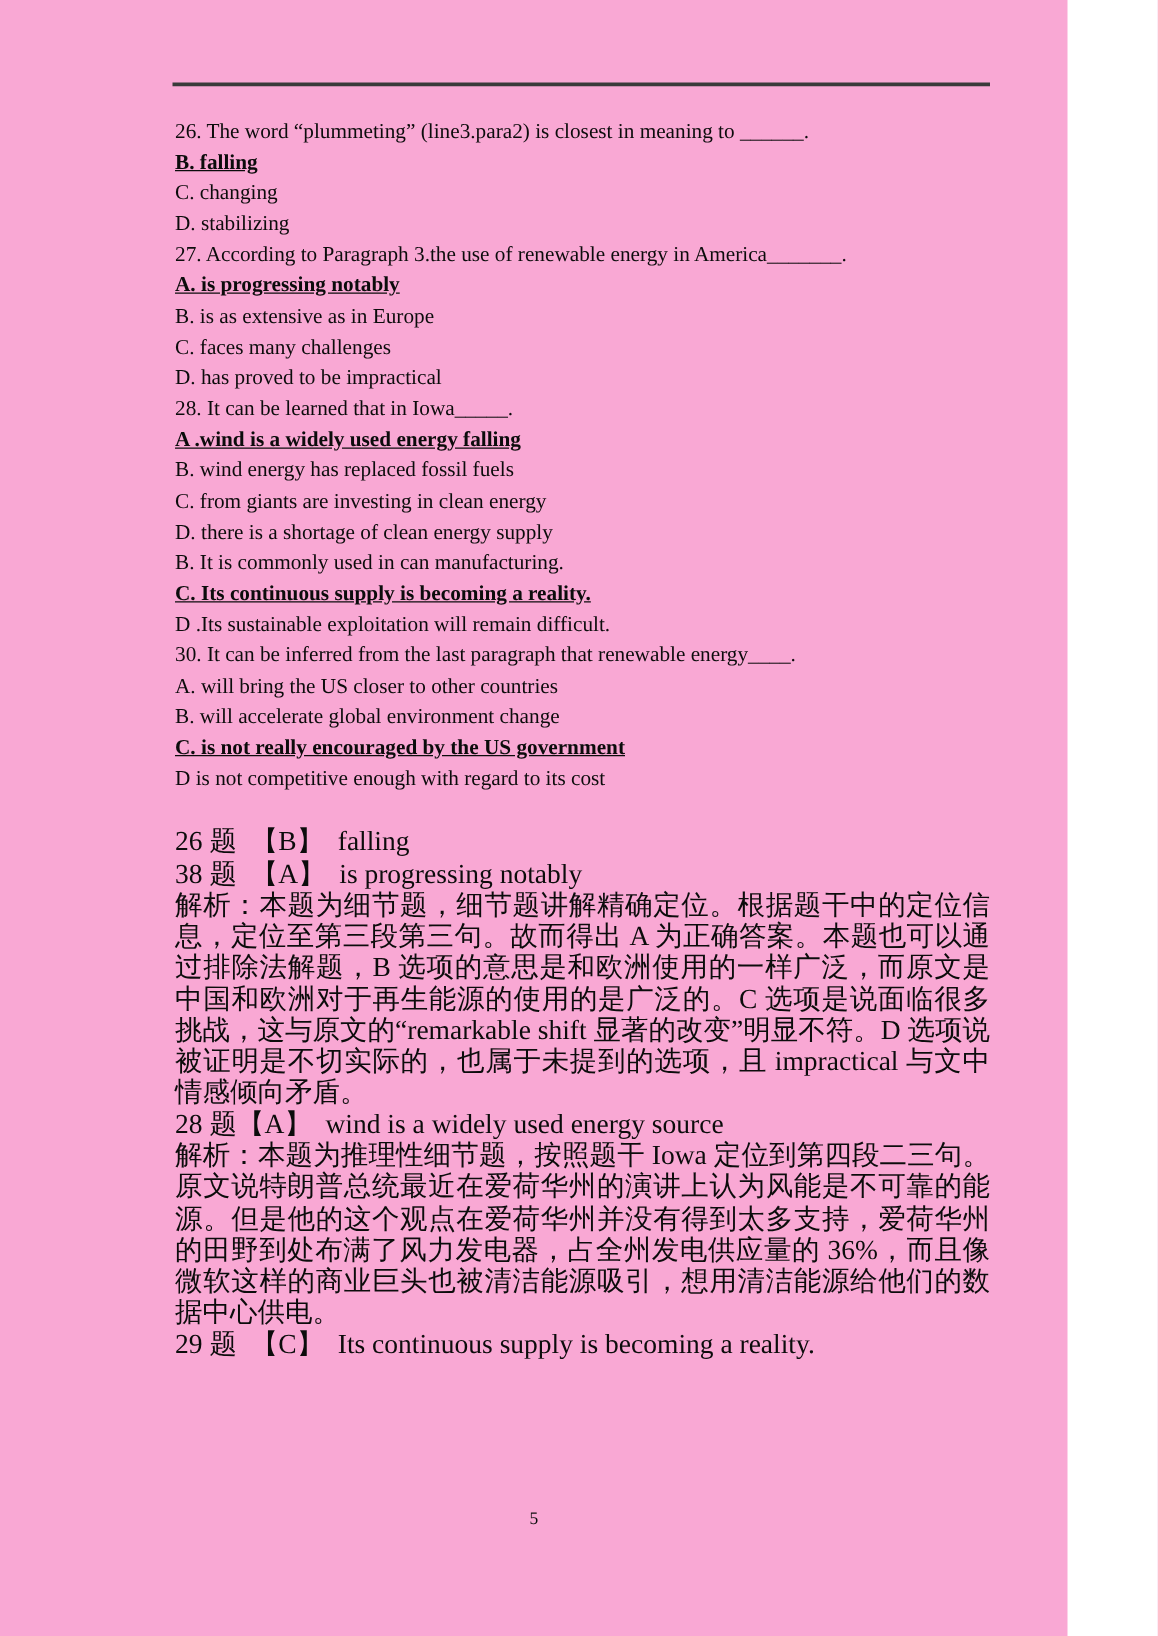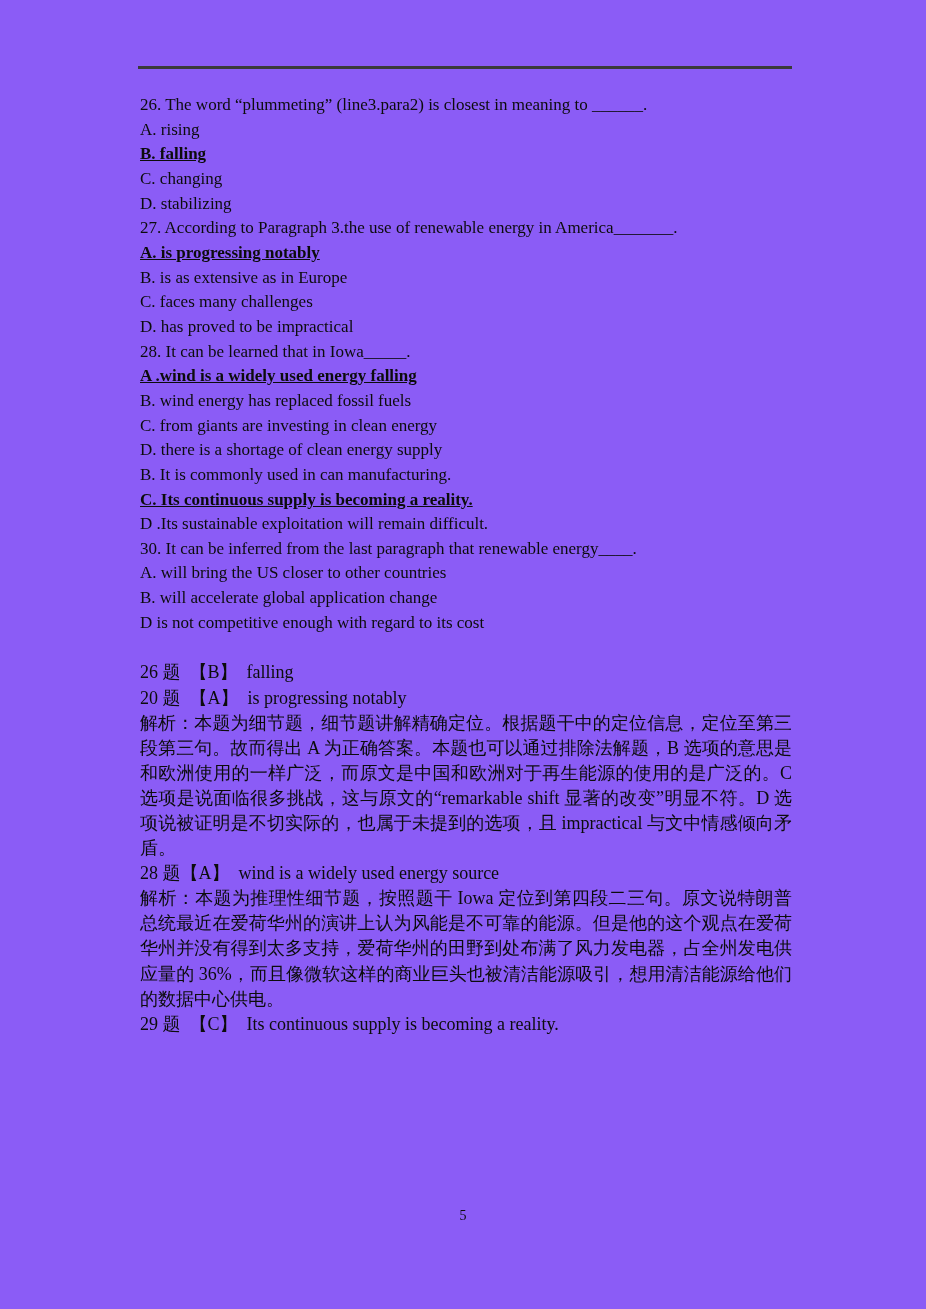--- a/index.html
+++ b/index.html
@@ -2,23 +2,23 @@
 <html><head>
 <meta charset="utf-8">
 <style>
   html, body {
     margin: 0;
     padding: 0;
     background: #ffffff;
   }
   .page {
     position: relative;
-    width: 926px;
+    width: 854px;
     height: 1309px;
-    background: #8b5cf6;
+    background: #f9a8d4;
     overflow: hidden;
     font-family: "Liberation Serif", "DejaVu Serif", serif;
     color: #0c0c0c;
   }
   .top-rule {
     position: absolute;
     left: 138px;
     top: 66px;
     width: 654px;
     height: 3px;
@@ -36,21 +36,21 @@
     white-space: pre-wrap;
   }
   .questions .line.bold {
     font-weight: bold;
     text-decoration: underline;
   }
   .section-spacer {
     height: 25px;
   }
   .answers {
-    font-size: 18px;
+    font-size: 22px;
     line-height: 25.1px;
   }
   .answers .heading {
     white-space: pre-wrap;
   }
   .answers .analysis {
     text-align: justify;
   }
   .page-footer {
     position: absolute;
@@ -64,46 +64,46 @@
 </style>
 </head>
 <body>
 
 <div class="page">
   <div class="top-rule"></div>
 
   <div class="content">
     <div class="questions">
         <div class="line stem">26. The word “plummeting” (line3.para2) is closest in meaning to ______.</div>
-        <div class="line option">A. rising</div>
         <div class="line option bold">B. falling</div>
         <div class="line option">C. changing</div>
         <div class="line option">D. stabilizing</div>
         <div class="line stem">27. According to Paragraph 3.the use of renewable energy in America_______.</div>
         <div class="line option bold">A. is progressing notably</div>
         <div class="line option">B. is as extensive as in Europe</div>
         <div class="line option">C. faces many challenges</div>
         <div class="line option">D. has proved to be impractical</div>
         <div class="line stem">28. It can be learned that in Iowa_____.</div>
         <div class="line option bold">A .wind is a widely used energy falling</div>
         <div class="line option">B. wind energy has replaced fossil fuels</div>
         <div class="line option">C. from giants are investing in clean energy</div>
         <div class="line option">D. there is a shortage of clean energy supply</div>
         <div class="line option">B. It is commonly used in can manufacturing.</div>
         <div class="line option bold">C. Its continuous supply is becoming a reality.</div>
         <div class="line option">D .Its sustainable exploitation will remain difficult.</div>
         <div class="line stem">30. It can be inferred from the last paragraph that renewable energy____.</div>
         <div class="line option">A. will bring the US closer to other countries</div>
-        <div class="line option">B. will accelerate global application change</div>
+        <div class="line option">B. will accelerate global environment change</div>
+        <div class="line option bold">C. is not really encouraged by the US government</div>
         <div class="line option">D is not competitive enough with regard to its cost</div>
       </div>
     <div class="section-spacer"></div>
     <div class="answers">
         <div class="heading">26 题  【B】  falling</div>
-        <div class="heading">20 题  【A】  is progressing notably</div>
+        <div class="heading">38 题  【A】  is progressing notably</div>
         <div class="analysis">解析：本题为细节题，细节题讲解精确定位。根据题干中的定位信息，定位至第三段第三句。故而得出 A 为正确答案。本题也可以通过排除法解题，B 选项的意思是和欧洲使用的一样广泛，而原文是中国和欧洲对于再生能源的使用的是广泛的。C 选项是说面临很多挑战，这与原文的“remarkable shift 显著的改变”明显不符。D 选项说被证明是不切实际的，也属于未提到的选项，且 impractical 与文中情感倾向矛盾。</div>
         <div class="heading">28 题【A】  wind is a widely used energy source</div>
         <div class="analysis">解析：本题为推理性细节题，按照题干 Iowa 定位到第四段二三句。原文说特朗普总统最近在爱荷华州的演讲上认为风能是不可靠的能源。但是他的这个观点在爱荷华州并没有得到太多支持，爱荷华州的田野到处布满了风力发电器，占全州发电供应量的 36%，而且像微软这样的商业巨头也被清洁能源吸引，想用清洁能源给他们的数据中心供电。</div>
         <div class="heading">29 题  【C】  Its continuous supply is becoming a reality.</div>
       </div>
   </div>
 
   <div class="page-footer">5</div>
 </div>
 

